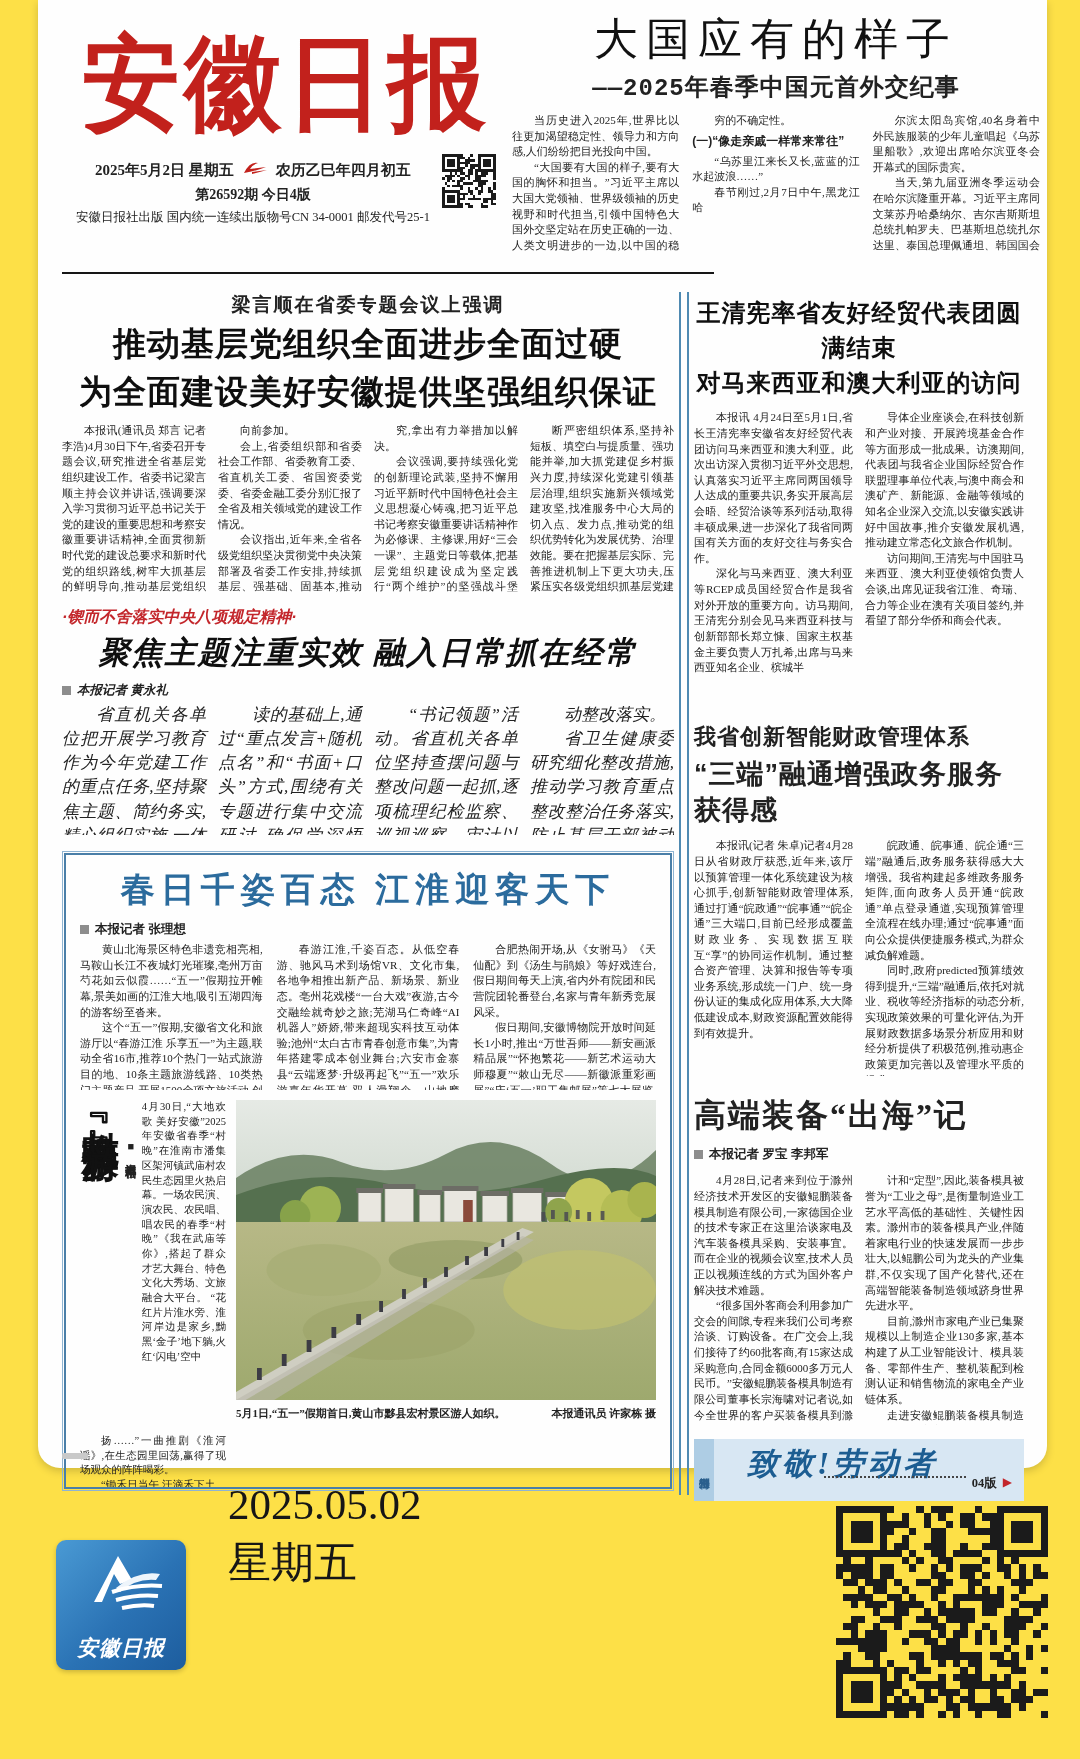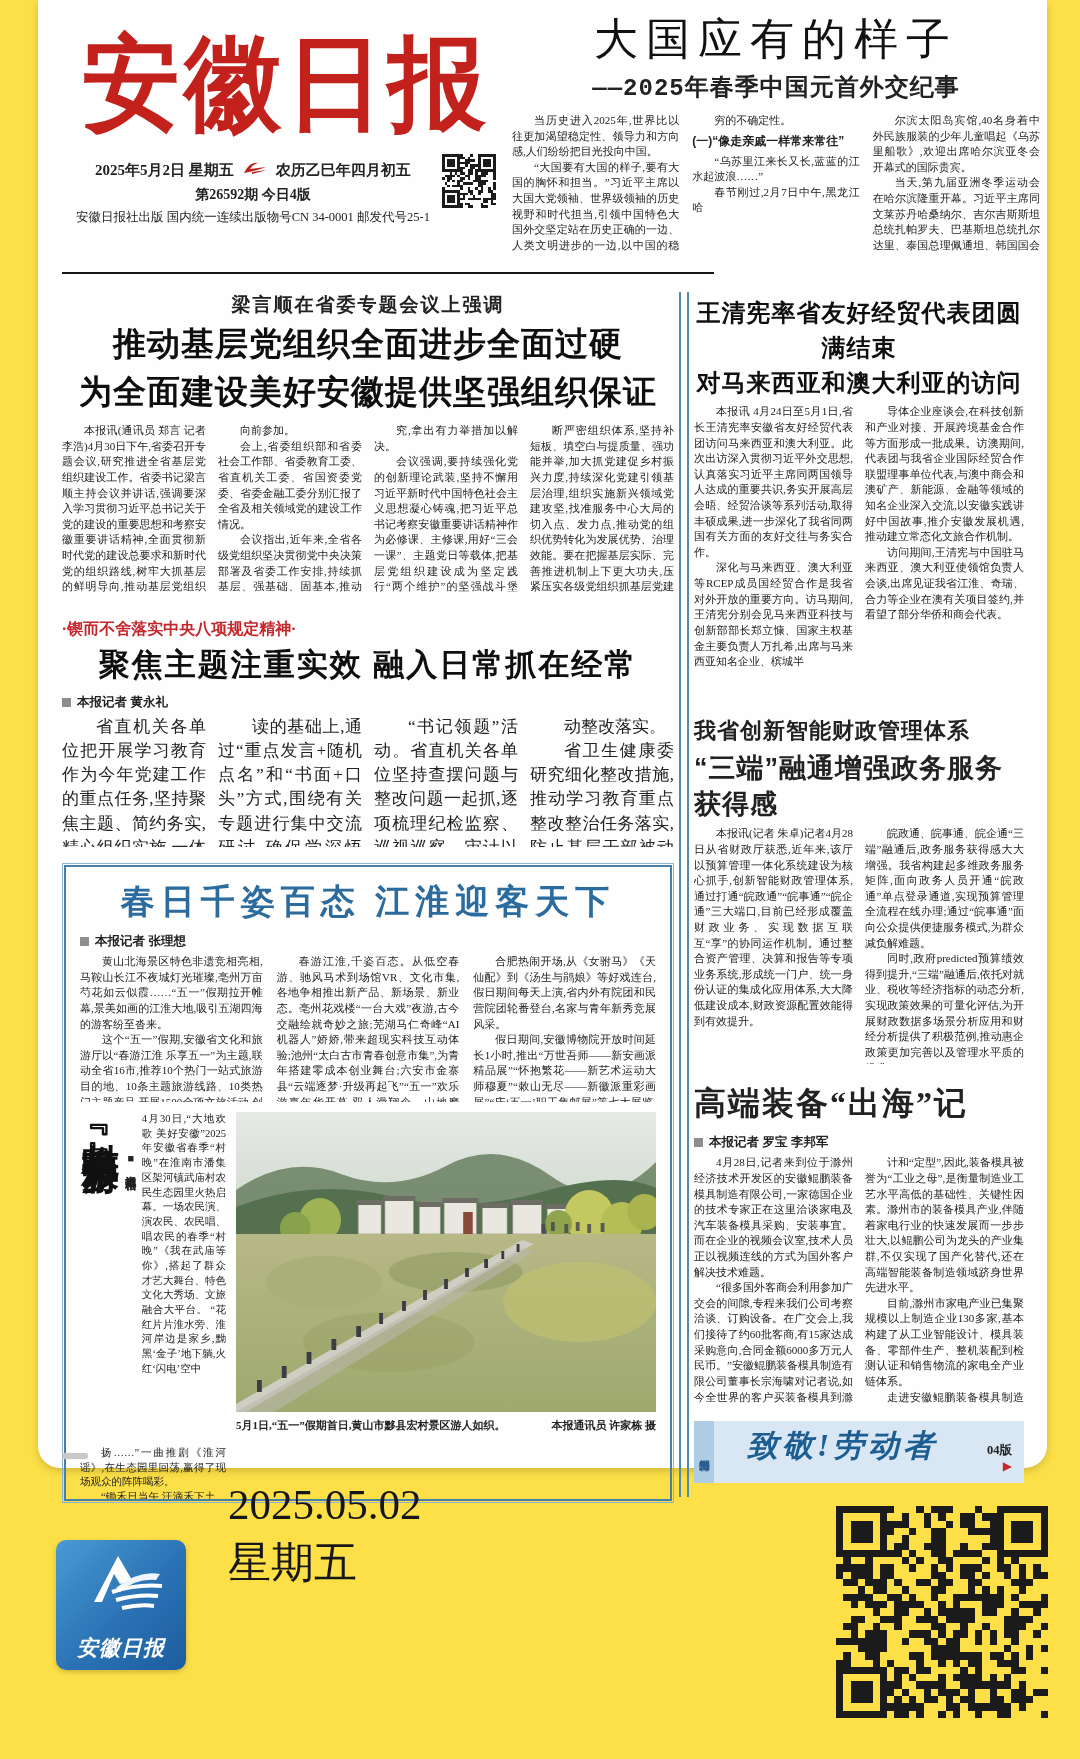--- a/index.html
+++ b/index.html
@@ -33,21 +33,21 @@
         grid-template-columns:612px 20px 330px;}
   .vdivider{border-left:2px solid #4f8ab2;border-right:2px solid #4f8ab2;width:6px;margin:6px auto 0 auto;height:99%;}
   
   .lead{margin-top:6px;}
   .kicker{text-align:center;font-size:19px;font-weight:bold;letter-spacing:2px;}
   .lead-h{font-family:"Liberation Sans","DejaVu Sans",sans-serif;font-weight:800;font-size:33px;
           text-align:center;line-height:1.32;letter-spacing:1px;color:#0f0f0f;margin-top:4px;}
   .cols4{display:flex;gap:12px;margin-top:10px;height:172px;overflow:hidden;}
   .cols4 .col{flex:1;font-size:11px;line-height:1.42;text-align:justify;}
   
-  .focus{margin-top:24px;}
+  .focus{margin-top:12px;font-style:italic;}
   .red-kicker{color:#c3262b;font-family:"Liberation Sans","DejaVu Sans",sans-serif;
               font-weight:800;font-size:16px;}
   .focus-h{font-family:"Liberation Sans","DejaVu Sans",sans-serif;font-weight:800;font-size:31px;
            text-align:center;letter-spacing:2px;margin-top:4px;color:#0f0f0f;}
   .byline{font-family:"Liberation Sans","DejaVu Sans",sans-serif;font-weight:bold;font-size:12.5px;
           margin:8px 0 4px 0;display:flex;align-items:center;gap:6px;}
   .byline .sq{width:9px;height:9px;background:#8d8d8d;display:inline-block;}
   .focus-cols{display:flex;gap:12px;height:132px;overflow:hidden;}
   .focus-cols .col{flex:1;font-size:17px;line-height:1.42;text-align:justify;}
   
@@ -67,39 +67,39 @@
   .sb-first{flex:1;font-size:10.5px;line-height:1.4;text-align:justify;overflow:hidden;height:330px;}
   .sb-rest{font-size:10.5px;line-height:1.4;text-align:justify;height:78px;overflow:hidden;margin-top:4px;}
   .photo-wrap{flex:1;min-width:0;}
   .photo{width:100%;height:300px;overflow:hidden;background:#cfd8cf;}
   .photo svg{display:block;width:100%;height:100%;}
   .caption-row{display:flex;justify-content:space-between;font-size:11px;margin-top:6px;font-weight:bold;}
   
   .rz{padding-top:10px;}
   .rz-h2{font-family:"Liberation Sans","DejaVu Sans",sans-serif;font-weight:800;font-size:24px;
          line-height:1.45;text-align:center;letter-spacing:1px;color:#0f0f0f;}
-  .cols2{display:flex;gap:12px;margin-top:4px;overflow:hidden;}
+  .cols2{display:flex;gap:12px;margin-top:10px;overflow:hidden;}
   .cols2 .col{flex:1;font-size:11px;line-height:1.42;text-align:justify;}
   .wang-cols{height:296px;}
   .fiscal{margin-top:16px;}
   .fiscal-h1{font-size:22px;font-weight:800;letter-spacing:1px;}
   .fiscal-h2{font-family:"Liberation Sans","DejaVu Sans",sans-serif;font-weight:800;font-size:27px;
              letter-spacing:1px;margin-top:4px;}
   .fiscal-cols{height:238px;}
   .equip{margin-top:18px;}
   .equip-h{font-size:32px;font-weight:700;letter-spacing:2px;}
   .equip-cols{height:252px;}
   
   .banner{margin-top:14px;background:#d8e7f3;display:flex;align-items:stretch;height:62px;}
   .banner-label{background:#aecde4;writing-mode:vertical-rl;font-size:10.5px;font-weight:bold;
                 color:#2b5f8d;display:flex;align-items:center;justify-content:center;padding:2px 3px;}
   .banner-body{flex:1;position:relative;padding:4px 12px 0 33px;}
   .banner-title{font-style:italic;font-weight:800;font-size:31px;color:#1c5d92;letter-spacing:4px;
                 font-family:"Liberation Serif","DejaVu Serif",serif;}
-  .banner-line{position:absolute;right:12px;bottom:9px;left:110px;display:flex;align-items:flex-end;flex-direction:column;}
+  .banner-line{position:absolute;right:12px;bottom:9px;left:110px;display:flex;align-items:flex-start;gap:6px;}
   .dots{flex:1;border-bottom:2px dotted #444;height:1px;}
   .banner-page{font-size:12.5px;font-weight:bold;color:#222;white-space:nowrap;}
   .red-arrow{color:#c3262b;font-size:12px;}
   
   .app-icon{position:absolute;left:56px;top:1540px;width:130px;height:130px;border-radius:10px;
             background:linear-gradient(135deg,#4a9ad4 0%,#2a72b4 55%,#1d5d9e 100%);
             box-shadow:0 2px 5px rgba(0,0,0,.2);overflow:hidden;}
   .app-icon svg{display:block;}
   .app-icon-text{position:absolute;left:0;right:0;bottom:8px;text-align:center;color:#fff;
                  font-size:21px;font-weight:800;letter-spacing:1px;font-style:italic;}

